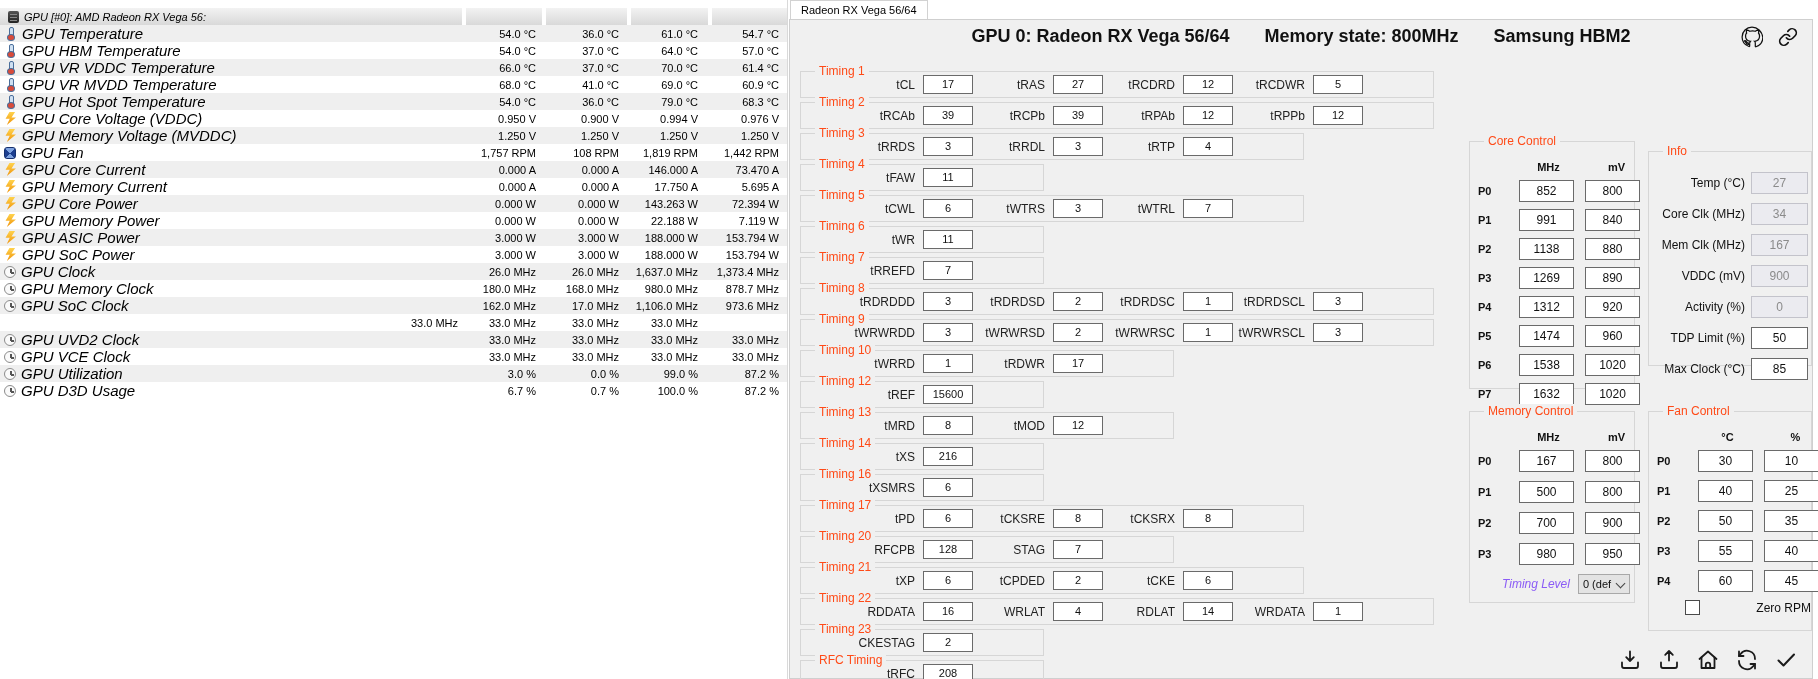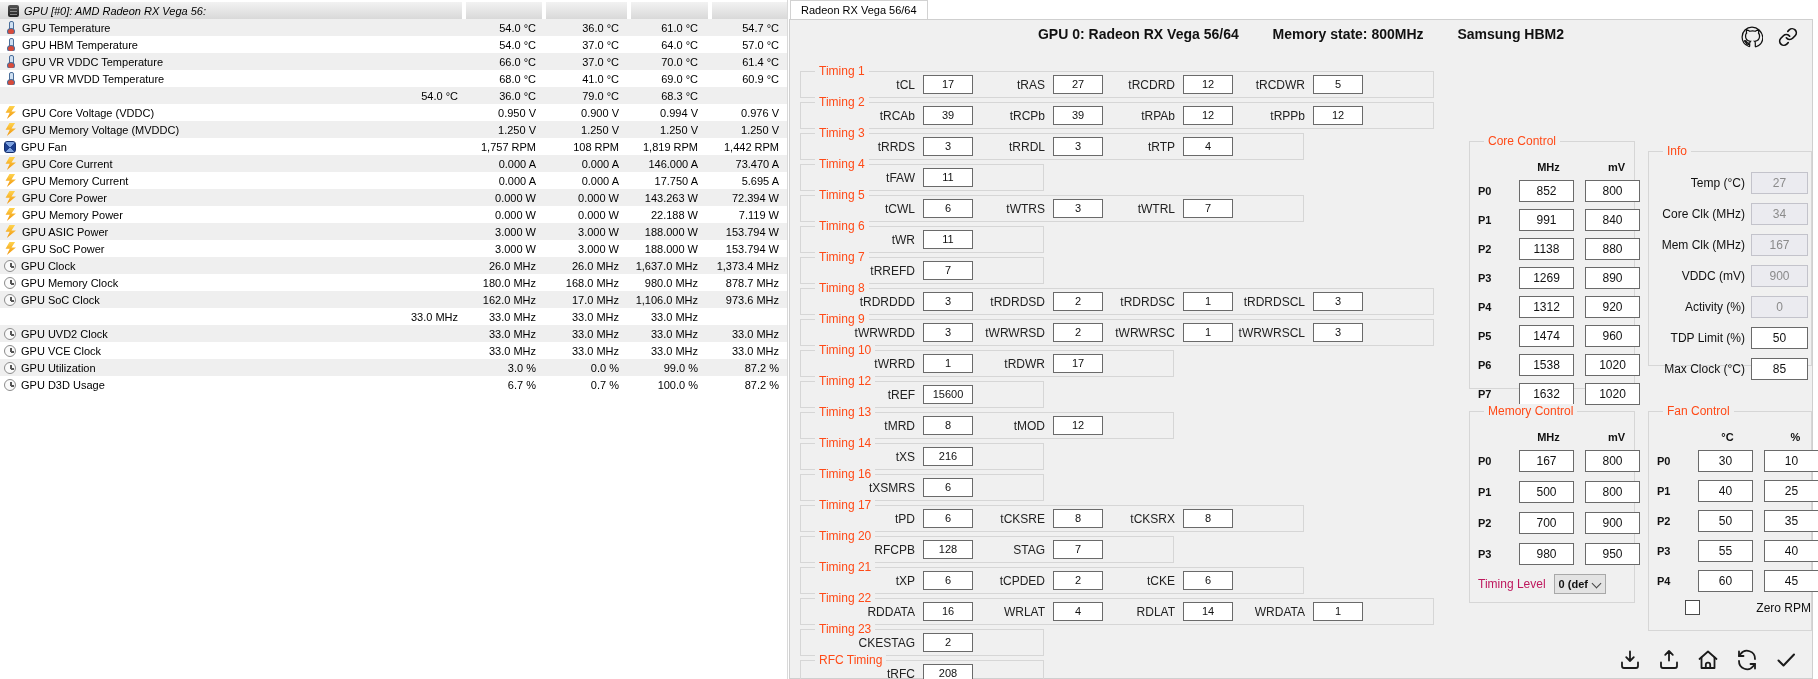--- a/index.html
+++ b/index.html
@@ -1,47 +1,47 @@
 <!DOCTYPE html>
 <html><head>
 <meta charset="utf-8">
 <style>
   html,body{margin:0;padding:0;background:#fff;font-family:"Liberation Sans","DejaVu Sans",sans-serif;}
   .screen{position:relative;width:1818px;height:679px;overflow:hidden;background:#fff;}
 
   
-  .left-panel{position:absolute;left:0;top:0;width:788px;height:679px;background:#fff;border-right:1px solid #d9d9d9;padding-top:2px;box-sizing:border-box;}
+  .left-panel{position:absolute;left:0;top:0;width:788px;height:679px;background:#fff;border-right:1px solid #d9d9d9;padding-top:8px;box-sizing:border-box;}
   .hdr{display:grid;grid-template-columns:462px 76px 81px 77px 1fr;column-gap:4px;height:17px;}
   .hcell{background:linear-gradient(#f2f2f2,#d9d9d9);}
   .hname{display:flex;align-items:center;padding-left:3px;background:linear-gradient(#f2f2f2,#d9d9d9);}
   .htext{font-size:11px;font-style:italic;color:#000;white-space:nowrap;margin-left:5px;}
   .rows > .srow:nth-child(odd){background:#efefef;}
   .srow{display:grid;grid-template-columns:466px 78px 83px 79px 1fr;height:17px;align-items:center;}
   .cname{display:flex;align-items:center;overflow:hidden;}
-  .ntext{font-size:11px;color:#000;white-space:nowrap;margin-left:5px;}
+  .ntext{font-size:15px;color:#000;white-space:nowrap;margin-left:5px;font-style:italic;}
   .cval{font-size:11px;color:#000;text-align:right;padding-right:8px;white-space:nowrap;}
 
   
   .ricon{position:relative;width:13px;height:13px;flex:none;margin-left:4px;display:inline-block;}
   [data-name="chip-icon"]{width:11px;height:12px;background:linear-gradient(#555,#222);border-radius:2px;margin-left:5px;}
   [data-name="chip-icon"]::after{content:"";position:absolute;left:2px;top:2px;right:2px;bottom:2px;background:repeating-linear-gradient(0deg,#888 0 1px,transparent 1px 3px);}
   [data-name="thermometer-icon"]::before{content:"";position:absolute;left:5px;top:0;width:3px;height:8px;background:#cfe0f2;border:1px solid #4a6e9a;border-radius:2px 2px 0 0;}
   [data-name="thermometer-icon"]::after{content:"";position:absolute;left:3px;top:7px;width:6px;height:5px;background:#d94b3a;border:1px solid #4a6e9a;border-radius:50%;}
   [data-name="lightning-icon"]{background:linear-gradient(#ffd34d,#f0930a);clip-path:polygon(42% 0,85% 0,58% 42%,92% 42%,22% 100%,44% 52%,12% 52%);}
   [data-name="fan-icon"]{width:12px;height:12px;border:1px solid #16306e;border-radius:3px;background:conic-gradient(from 45deg,#1d3f8f 0 90deg,#7fa3e0 90deg 180deg,#1d3f8f 180deg 270deg,#7fa3e0 270deg);box-sizing:border-box;}
   [data-name="clock-icon"],[data-name="gauge-icon"]{width:12px;height:12px;border:1px solid #8c8c8c;border-radius:50%;background:#fafafa;box-sizing:border-box;}
   [data-name="clock-icon"]::before,[data-name="gauge-icon"]::before{content:"";position:absolute;left:5px;top:2px;width:1.5px;height:4.5px;background:#555;}
   [data-name="clock-icon"]::after,[data-name="gauge-icon"]::after{content:"";position:absolute;left:6px;top:5.5px;width:3px;height:1.5px;background:#555;}
 
   
   .right-panel{position:absolute;left:788px;top:0;right:0;bottom:0;background:#fff;}
   .tabstrip{position:absolute;top:0;left:0;right:0;height:19px;background:#fff;}
   .tab{position:absolute;left:2px;top:0;height:18px;line-height:18px;padding:0 10px;font-size:11px;color:#000;background:#fff;border:1px solid #d2d2d2;border-bottom:none;z-index:2;white-space:nowrap;}
   .panel-body{position:absolute;left:1px;top:19px;right:5px;bottom:0;background:#f0f0f0;border:1px solid #cfcfcf;box-sizing:border-box;}
-  .title-row{position:absolute;left:0;right:0;top:6px;text-align:center;font-size:14px;font-weight:bold;color:#111;white-space:nowrap;}
+  .title-row{position:absolute;left:0;right:0;top:6px;text-align:center;font-size:18px;font-weight:bold;color:#111;white-space:nowrap;}
   .title-row span{margin:0 15px;}
   .hdr-icons{position:absolute;top:5px;right:12px;display:flex;gap:12px;align-items:center;}
   .hicon{width:24px;height:24px;display:inline-flex;align-items:center;justify-content:center;cursor:pointer;}
 
   
   .timings{position:absolute;left:10px;top:51px;}
   .t-group{height:27px;margin-bottom:4px;position:relative;}
   .t-box{display:inline-flex;align-items:center;height:27px;border:1px solid #d6d6d6;padding-right:70px;position:relative;box-sizing:border-box;}
   .ctl-title,.t-title{position:absolute;top:-8px;left:14px;background:#f0f0f0;padding:0 4px;color:#ff4a17;font-size:12px;white-space:nowrap;z-index:1;}
   .t-field{width:130px;display:flex;align-items:center;justify-content:flex-end;flex:none;}
@@ -61,23 +61,23 @@
   .p-row{margin-bottom:7px;gap:11px;}
   .mem-box .p-row{margin-bottom:9px;}
   .fan-box .p-row{margin-bottom:8px;}
   .p-lbl{font-size:11px;font-weight:bold;color:#111;}
   .p-input,.i-box{height:20px;line-height:20px;background:#fff;border:1px solid #6a6a6a;text-align:center;font-size:12px;color:#111;}
   .i-row{display:flex;align-items:center;margin-bottom:9px;}
   .i-lbl{width:92px;text-align:right;margin-right:6px;font-size:12px;color:#111;white-space:nowrap;}
   .i-box{width:55px;flex:none;}
   .i-box[data-state="disabled"]{background:#ebebf0;border-color:#c3c3cb;color:#8b8b8b;}
   .tl-row{display:flex;align-items:center;margin-top:6px;}
-  .tl-lbl{font-size:12px;color:#be185d;margin-left:0;margin-right:8px;white-space:nowrap;}
+  .tl-lbl{font-size:12px;color:#8b5cf6;margin-left:24px;margin-right:8px;white-space:nowrap;font-style:italic;}
   .tl-select{width:52px;height:20px;background:#e3e3e3;border:1px solid #a8a8a8;position:relative;display:flex;align-items:center;padding-left:4px;box-sizing:border-box;cursor:pointer;}
-  .tl-val{font-size:11px;color:#111;width:34px;overflow:hidden;white-space:nowrap;font-weight:bold;}
+  .tl-val{font-size:11px;color:#111;width:34px;overflow:hidden;white-space:nowrap;}
   .tl-chev{position:absolute;right:5px;top:5px;width:6px;height:6px;border-right:1.5px solid #444;border-bottom:1.5px solid #444;transform:rotate(45deg);}
   .zr-row{display:flex;align-items:center;margin-top:6px;margin-left:28px;justify-content:space-between;}
   .zr-box{width:13px;height:13px;background:#fff;border:1px solid #4a4a4a;margin-right:6px;cursor:pointer;}
   .zr-lbl{font-size:12px;color:#111;}
 
   .toolbar{position:absolute;right:14px;bottom:6px;display:flex;gap:15px;align-items:center;}
   .tbtn{width:24px;height:24px;display:inline-flex;align-items:center;justify-content:center;cursor:pointer;}
 </style>
 </head>
 <body>
@@ -135,20 +135,24 @@
             <span class="ricon" data-name="thermometer-icon"></span>
             <span class="ntext" data-name="sensor-name">GPU VR MVDD Temperature</span>
           </div>
           <div class="cval" data-name="sensor-current-value">68.0 °C</div>
           <div class="cval" data-name="sensor-min-value">41.0 °C</div>
           <div class="cval" data-name="sensor-max-value">69.0 °C</div>
           <div class="cval" data-name="sensor-avg-value">60.9 °C</div>
         </div>
 
         <div class="srow" data-name="sensor-row">
+          <div class="cname" data-name="sensor-name-cell">
+            <span class="ricon" data-name="thermometer-icon"></span>
+            <span class="ntext" data-name="sensor-name">GPU Hot Spot Temperature</span>
+          </div>
           <div class="cval" data-name="sensor-current-value">54.0 °C</div>
           <div class="cval" data-name="sensor-min-value">36.0 °C</div>
           <div class="cval" data-name="sensor-max-value">79.0 °C</div>
           <div class="cval" data-name="sensor-avg-value">68.3 °C</div>
         </div>
 
         <div class="srow" data-name="sensor-row">
           <div class="cname" data-name="sensor-name-cell">
             <span class="ricon" data-name="lightning-icon"></span>
             <span class="ntext" data-name="sensor-name">GPU Core Voltage (VDDC)</span>

